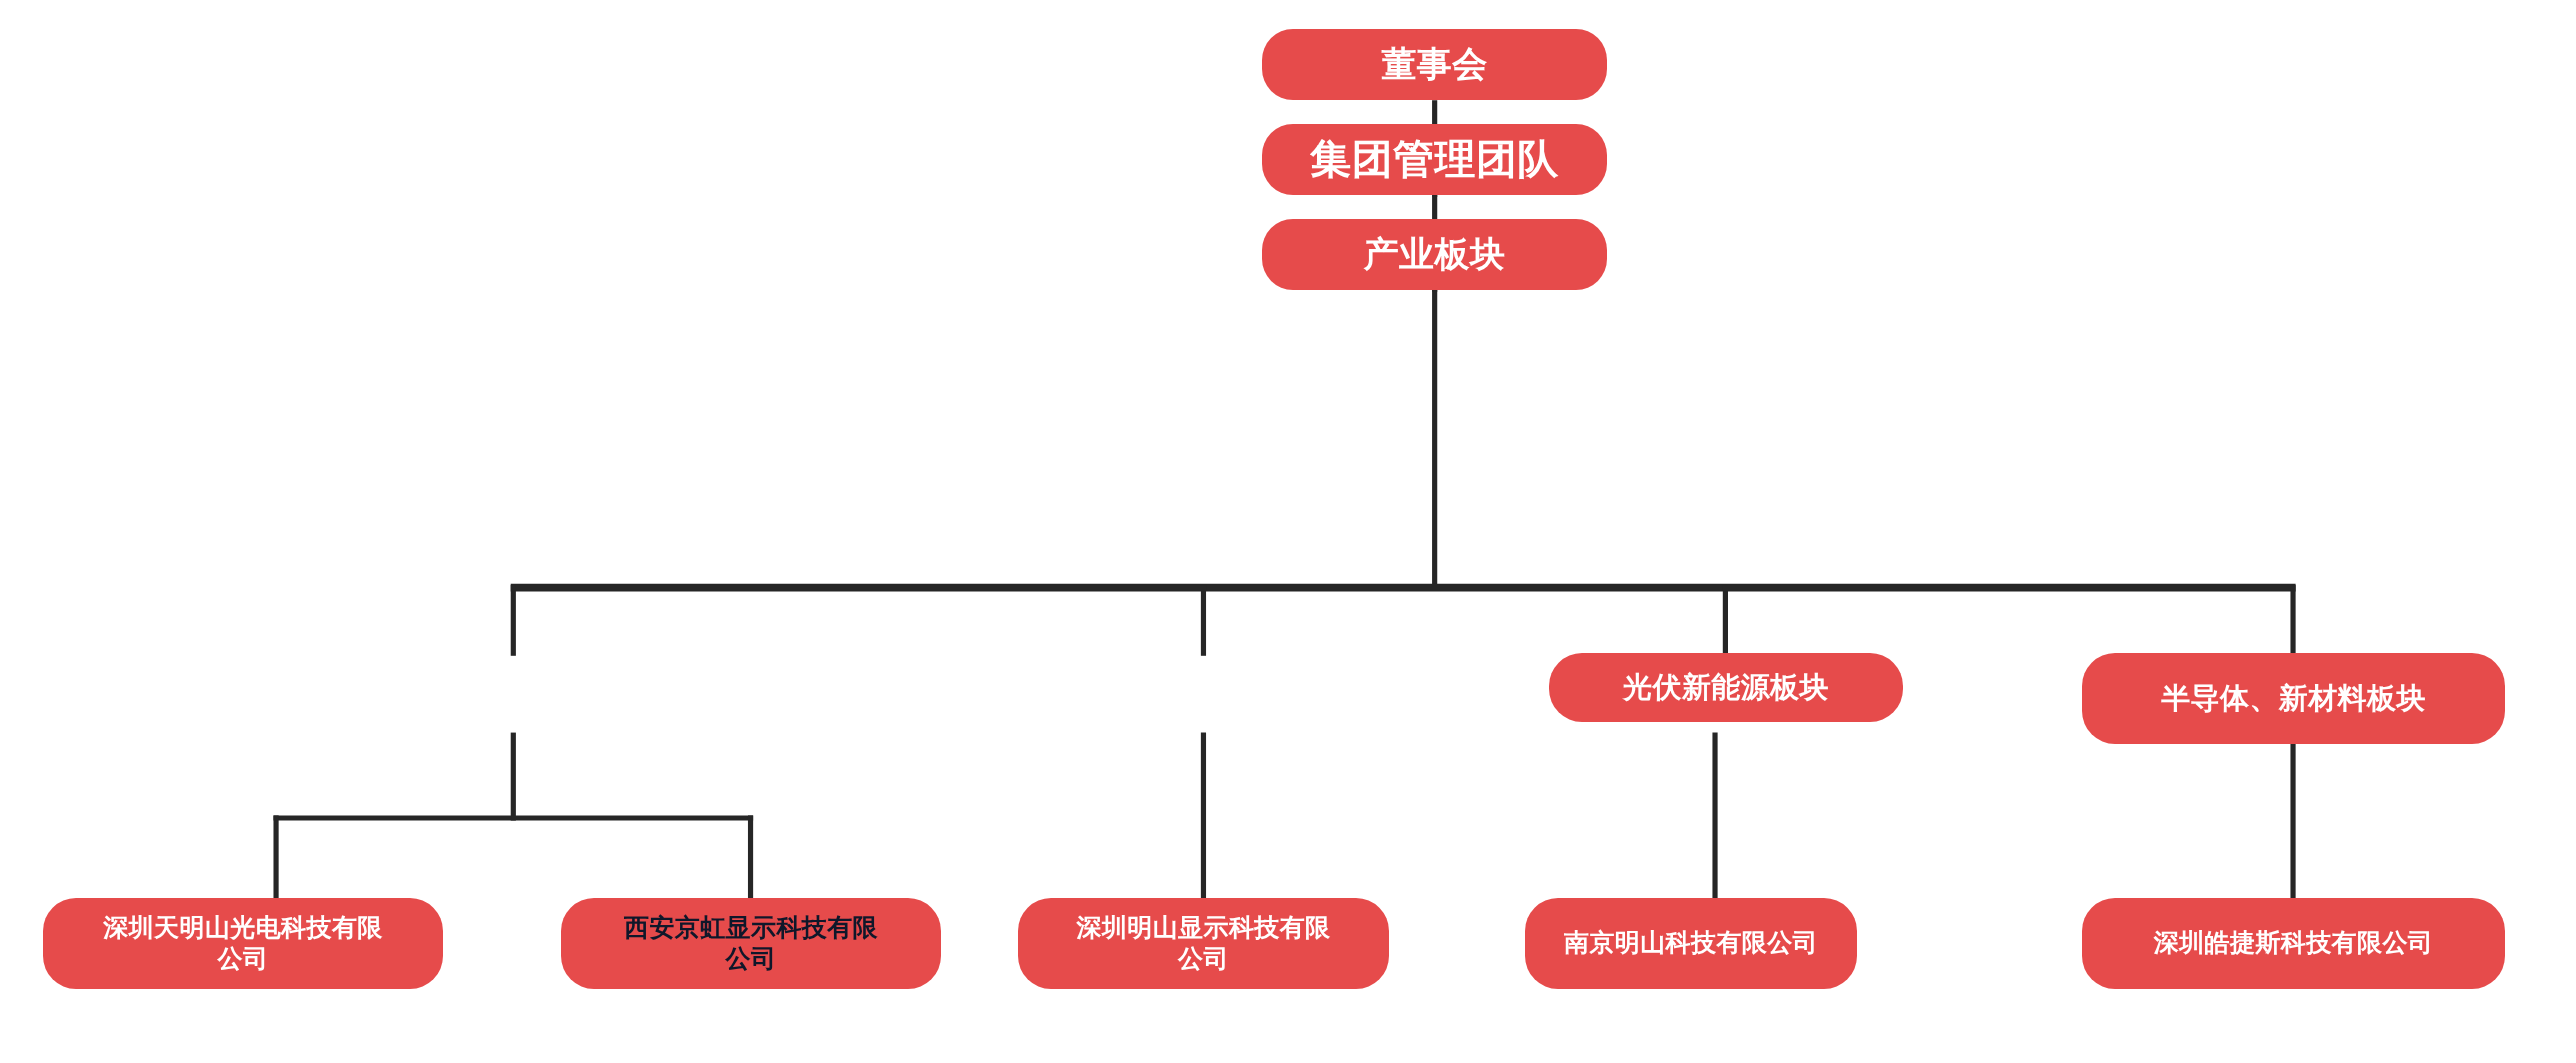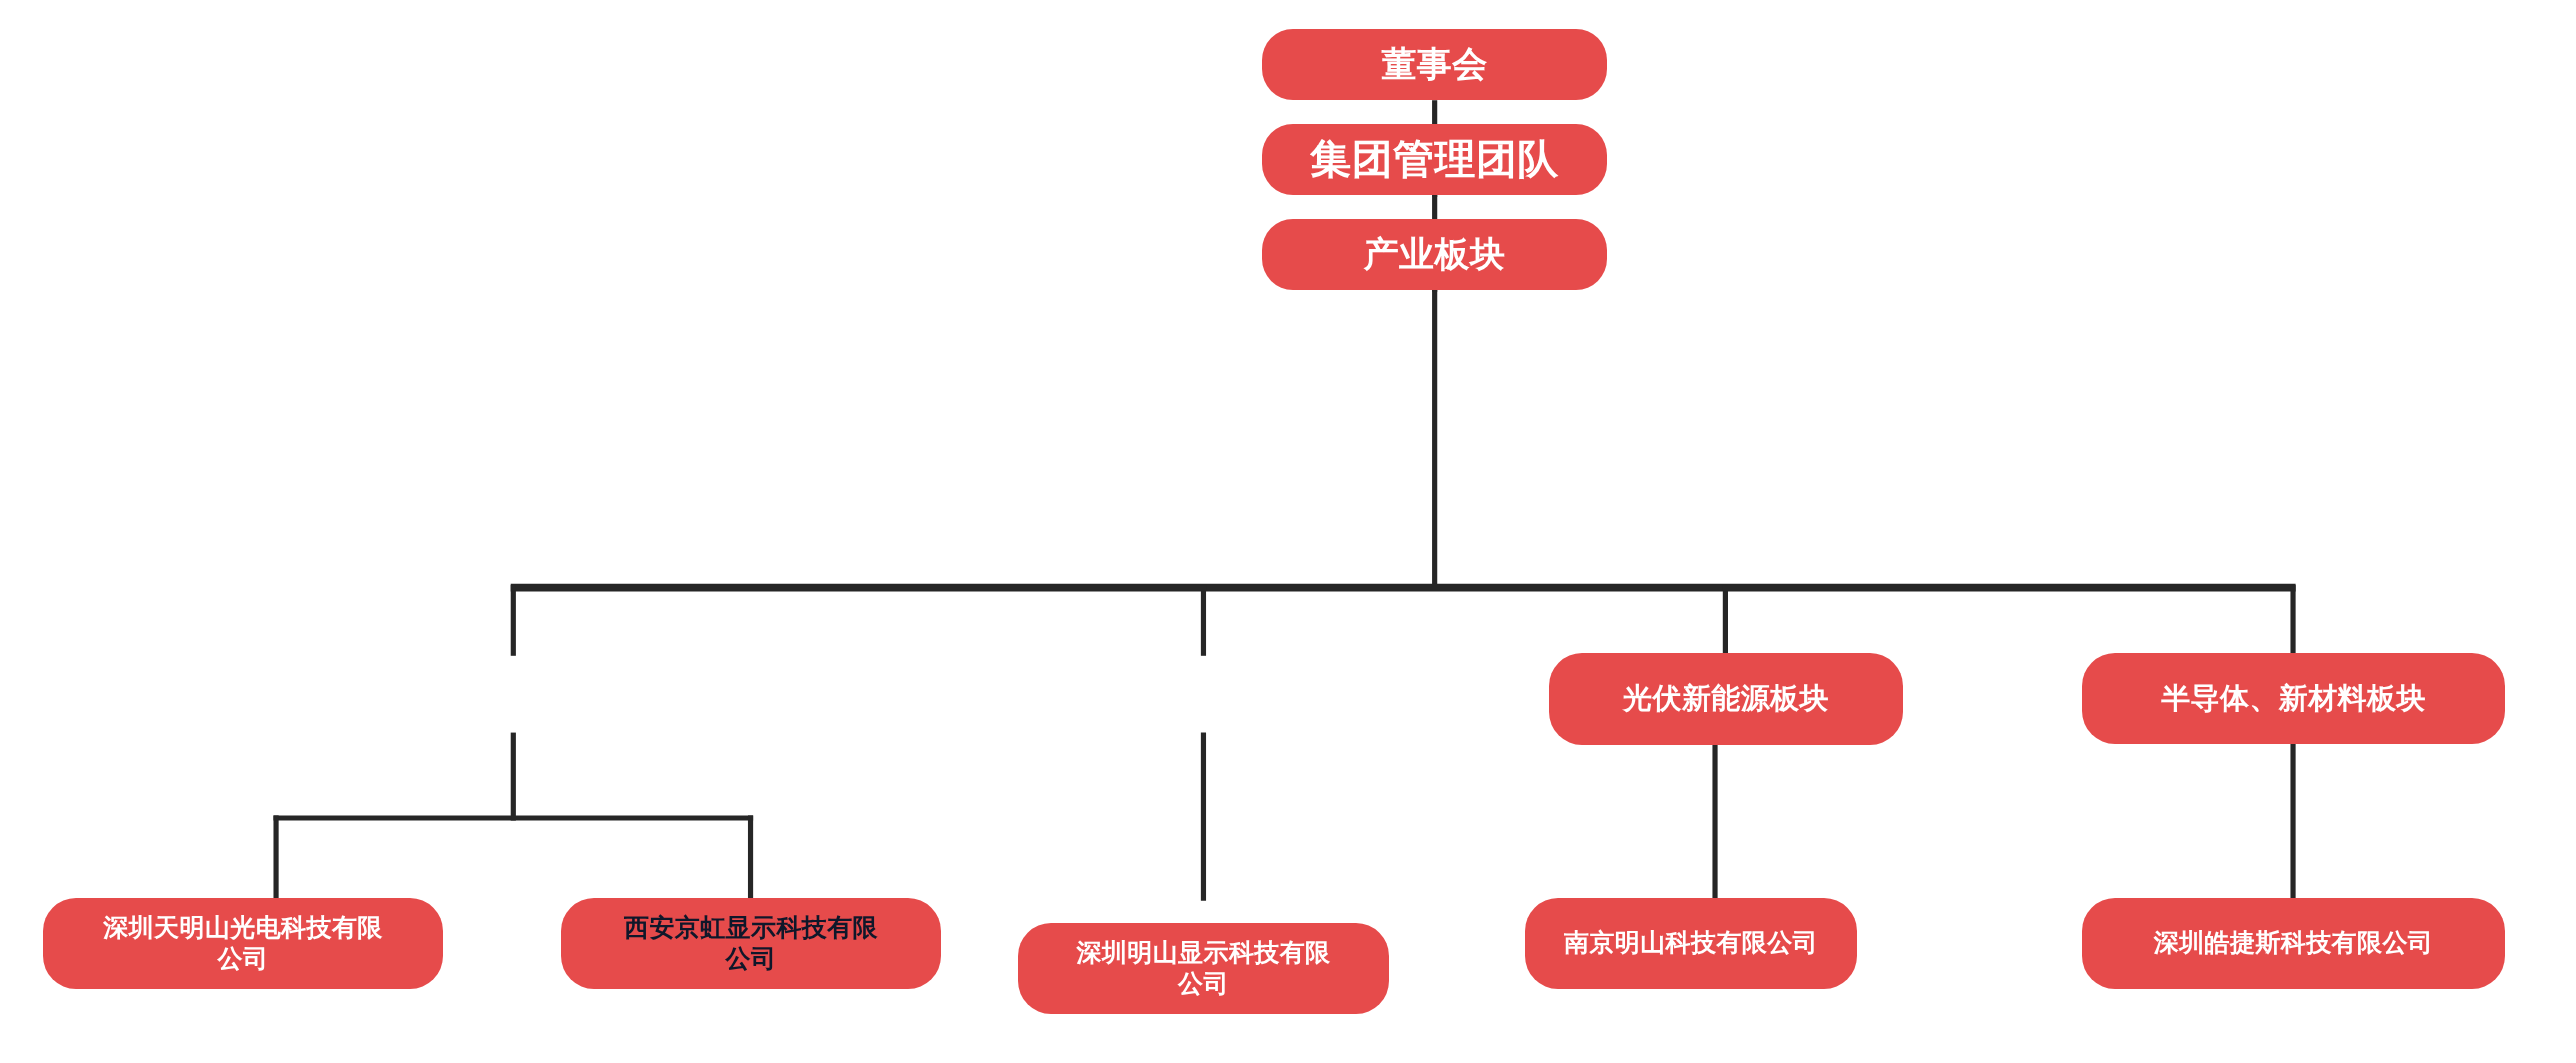--- a/index.html
+++ b/index.html
@@ -86,36 +86,36 @@
   </div>
 
   <div class="node lvl-mgmt" id="node-management" style="left: 1262px; top: 124px; width: 345px; height: 71px; background: rgb(230, 75, 75); color: rgb(255, 255, 255);">
     <span class="node-label">集团管理团队</span>
   </div>
 
   <div class="node lvl-segment" id="node-segment" style="left: 1262px; top: 219px; width: 345px; height: 71px; background: rgb(230, 75, 75); color: rgb(255, 255, 255);">
     <span class="node-label">产业板块</span>
   </div>
 
-  <div class="node lvl-sector" id="node-sector-2" style="left: 1549px; top: 653px; width: 354px; height: 92px; background: rgb(230, 75, 75); color: rgb(255, 255, 255);">
+  <div class="node lvl-sector" id="node-sector-2" style="left: 1549px; top: 653px; width: 354px; height: 69px; background: rgb(230, 75, 75); color: rgb(255, 255, 255);">
     <span class="node-label">光伏新能源板块</span>
   </div>
   <div class="node lvl-sector" id="node-sector-3" style="left: 2082px; top: 653px; width: 423px; height: 91px; background: rgb(230, 75, 75); color: rgb(255, 255, 255);">
     <span class="node-label">半导体、新材料板块</span>
   </div>
 
   <div class="node lvl-company" id="node-company-0-0" style="left: 43px; top: 898px; width: 400px; height: 91px; background: rgb(230, 75, 75); color: rgb(255, 255, 255);">
     <span class="node-label">深圳天明山光电科技有限
 公司</span>
   </div>
   <div class="node lvl-company" id="node-company-0-1" style="left: 561px; top: 898px; width: 380px; height: 91px; background: rgb(230, 75, 75); color: #0f172a;">
     <span class="node-label">西安京虹显示科技有限
 公司</span>
   </div>
-  <div class="node lvl-company" id="node-company-1-0" style="left: 1018px; top: 898px; width: 371px; height: 91px; background: rgb(230, 75, 75); color: rgb(255, 255, 255); margin-top: 25px;">
+  <div class="node lvl-company" id="node-company-1-0" style="left: 1018px; top: 898px; width: 371px; height: 91px; background: rgb(230, 75, 75); color: rgb(255, 255, 255);">
     <span class="node-label">深圳明山显示科技有限
 公司</span>
   </div>
   <div class="node lvl-company" id="node-company-2-0" style="left: 1525px; top: 898px; width: 332px; height: 91px; background: rgb(230, 75, 75); color: rgb(255, 255, 255);">
     <span class="node-label">南京明山科技有限公司</span>
   </div>
   <div class="node lvl-company" id="node-company-3-0" style="left: 2082px; top: 898px; width: 423px; height: 91px; background: rgb(230, 75, 75); color: rgb(255, 255, 255);">
     <span class="node-label">深圳皓捷斯科技有限公司</span>
   </div>
 

